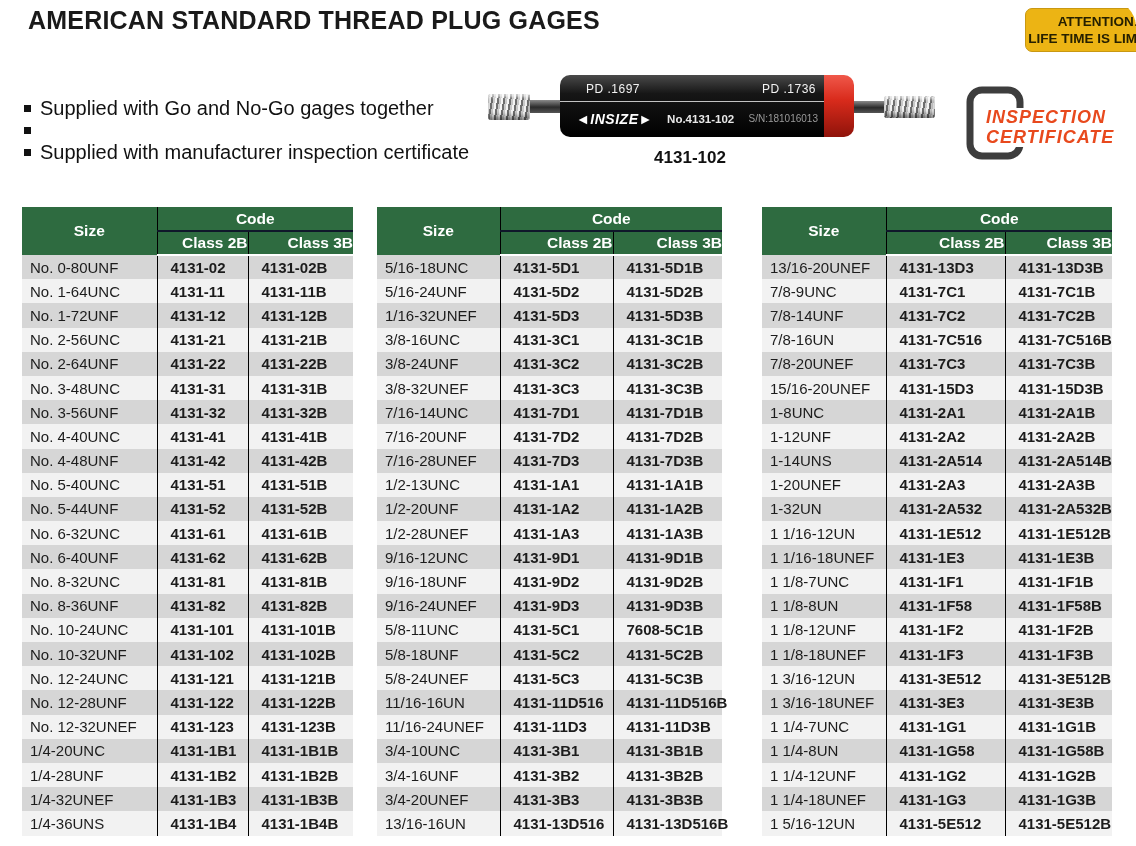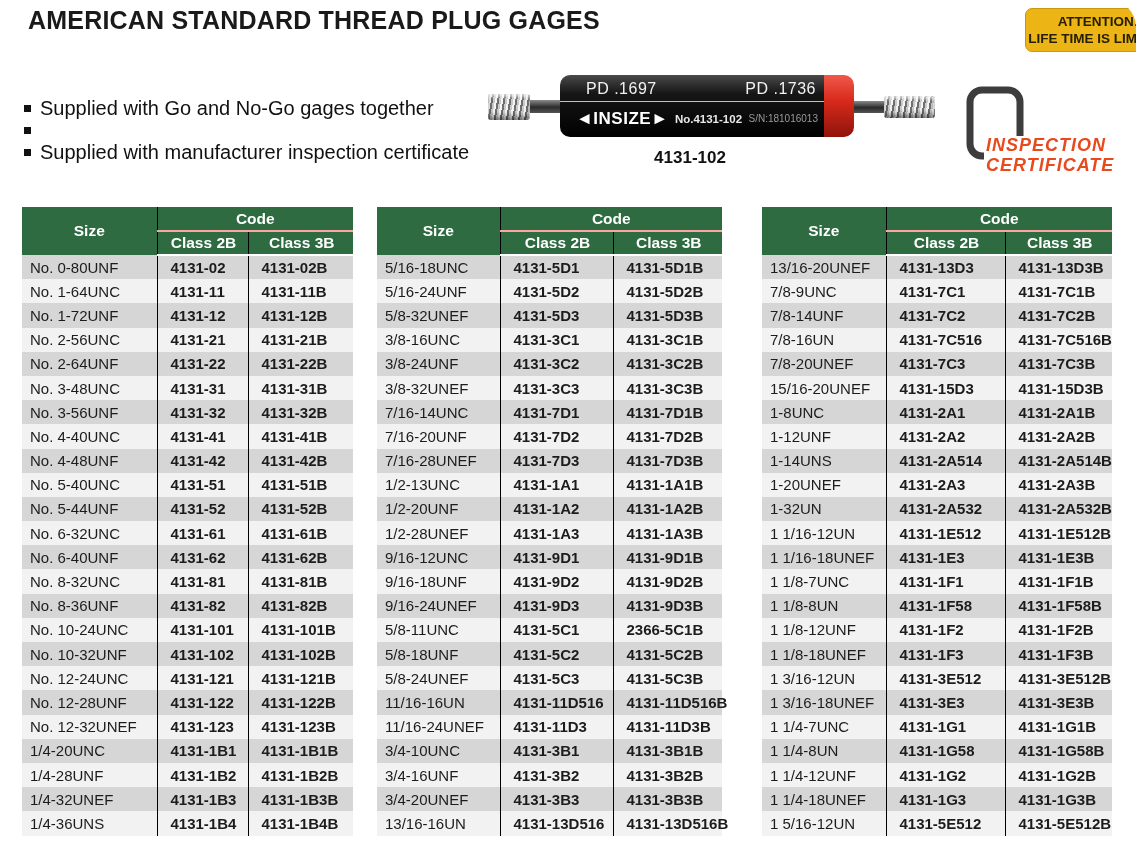--- a/index.html
+++ b/index.html
@@ -30,44 +30,44 @@
   .shaft-l { left:42px; top:30px; width:30px; height:13px; }
   .shaft-r { left:366px; top:31px; width:30px; height:12px; }
   .gbody { position:absolute; left:72px; top:5px; width:264px; height:62px;
            background:linear-gradient(180deg,#4a4a4a 0%,#161616 30%,#000 100%);
            border-radius:10px 0 0 10px; display:flex; flex-direction:column; }
   .redband { position:absolute; left:336px; top:5px; width:30px; height:62px;
              background:linear-gradient(180deg,#f0584a 0%,var(--gage-red) 40%,#8f130a 100%);
              border-radius:0 10px 10px 0; }
   .grow1 { height:27px; display:flex; align-items:center; justify-content:space-between;
            padding:2px 8px 0 26px; border-bottom:1px solid rgba(255,255,255,.75);
-           color:#f2f2f2; font-size:16px; letter-spacing:0.5px; }
+           color:#f2f2f2; font-size:12px; letter-spacing:0.5px; }
   .grow2 { flex:1; display:flex; align-items:center; justify-content:space-between; padding:0 6px 2px 16px; }
-  .insize { color:#fff; font-weight:bold; font-size:17px; letter-spacing:0.5px; white-space:nowrap; }
+  .insize { color:#fff; font-style:italic; font-weight:bold; font-size:14px; letter-spacing:0.5px; white-space:nowrap; }
   .gno { color:#e8e8e8; font-size:11.5px; font-weight:bold; }
   .gsn { color:#9a9a9a; font-size:10px; }
   .gcaption { position:absolute; left:560px; top:148px; width:260px; text-align:center;
               font-size:17px; font-weight:bold; color:#111; }
 
   
   .cert { position:absolute; left:966px; top:86px; width:168px; height:74px; }
   .cert svg { position:absolute; left:0; top:0; }
   .certtxt { position:absolute; left:18px; top:22px; font-style:italic; font-weight:bold;
-             font-size:18px; line-height:19.5px; letter-spacing:1px; color:var(--cert-orange); white-space:nowrap;margin-top:28px; }
+             font-size:18px; line-height:19.5px; letter-spacing:1px; color:var(--cert-orange); white-space:nowrap; }
   .certtxt span { background:#fff; display:inline-block; padding:0 2px; }
 
   
   table { position:absolute; top:207px; border-collapse:collapse; table-layout:fixed; }
   #t1 { left:22px;  width:331px; }
   #t2 { left:377px; width:345px; }
   #t3 { left:762px; width:350px; }
   th { background:var(--green); color:#fff; font-weight:bold; font-size:15.5px; height:24px; padding:0; }
-  th.code-h  { border-bottom:2px solid #fca5a5; border-left:1.5px solid #000; text-align:center; }
+  th.code-h  { border-bottom:2px solid #0f172a; border-left:1.5px solid #000; text-align:center; }
   th.size-h  { text-align:center; }
-  th.class-h { text-align:center; padding-left:2px; border-left:1.5px solid #000; border-bottom:2px solid #fff; }
+  th.class-h { text-align:right; padding-left:2px; border-left:1.5px solid #000; border-bottom:2px solid #fff; }
   td { height:24.2px; font-size:15px; color:#1c1c1c; padding:0; white-space:nowrap; overflow:visible; }
   td.size  { padding-left:8px; }
   td.code2, td.code3 { padding-left:13px; font-weight:bold; border-left:1.5px solid #000; }
   tbody tr:nth-child(odd)  td { background:var(--row-gray); }
   tbody tr:nth-child(even) td { background:var(--row-light); }
   #t1 col.c-size{width:135px} #t1 col.c-2b{width:91px}  #t1 col.c-3b{width:105px}
   #t2 col.c-size{width:123px} #t2 col.c-2b{width:113px} #t2 col.c-3b{width:109px}
   #t3 col.c-size{width:124px} #t3 col.c-2b{width:119px} #t3 col.c-3b{width:107px}
 </style>
 </head>
@@ -287,21 +287,21 @@
           <td class="size">5/16-18UNC</td>
           <td class="code2">4131-5D1</td>
           <td class="code3">4131-5D1B</td>
         </tr>
         <tr>
           <td class="size">5/16-24UNF</td>
           <td class="code2">4131-5D2</td>
           <td class="code3">4131-5D2B</td>
         </tr>
         <tr>
-          <td class="size">5/8-32UNEF</td>
+          <td class="size">1/16-32UNEF</td>
           <td class="code2">4131-5D3</td>
           <td class="code3">4131-5D3B</td>
         </tr>
         <tr>
           <td class="size">3/8-16UNC</td>
           <td class="code2">4131-3C1</td>
           <td class="code3">4131-3C1B</td>
         </tr>
         <tr>
           <td class="size">3/8-24UNF</td>
@@ -354,21 +354,21 @@
           <td class="code3">4131-9D2B</td>
         </tr>
         <tr>
           <td class="size">9/16-24UNEF</td>
           <td class="code2">4131-9D3</td>
           <td class="code3">4131-9D3B</td>
         </tr>
         <tr>
           <td class="size">5/8-11UNC</td>
           <td class="code2">4131-5C1</td>
-          <td class="code3">2366-5C1B</td>
+          <td class="code3">7608-5C1B</td>
         </tr>
         <tr>
           <td class="size">5/8-18UNF</td>
           <td class="code2">4131-5C2</td>
           <td class="code3">4131-5C2B</td>
         </tr>
         <tr>
           <td class="size">5/8-24UNEF</td>
           <td class="code2">4131-5C3</td>
           <td class="code3">4131-5C3B</td>

